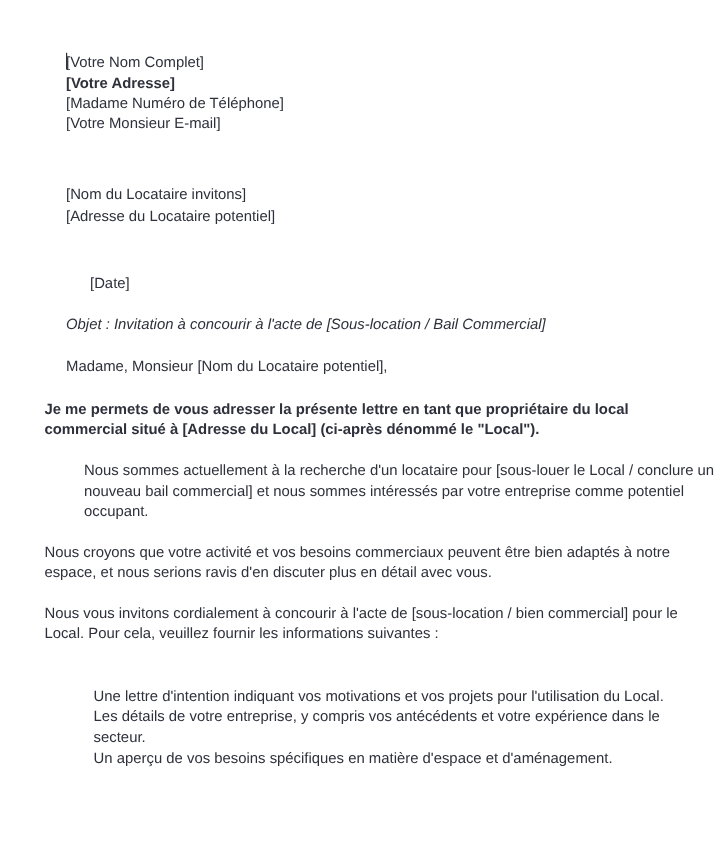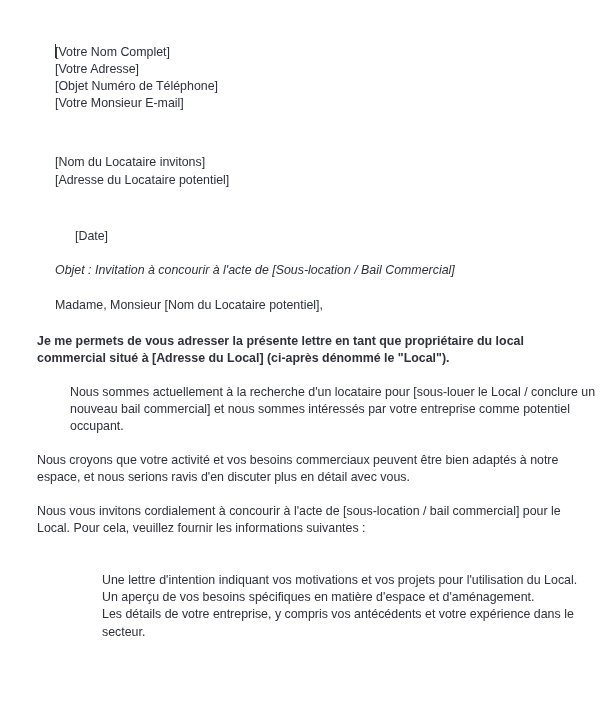--- a/index.html
+++ b/index.html
@@ -1,47 +1,47 @@
 <!DOCTYPE html>
 <html><head>
 <meta charset="utf-8">
 <style>
   html, body { margin: 0; padding: 0; background: #ffffff; }
   body { width: 606px; height: 711px; overflow: hidden; position: relative;
          font-family: "Liberation Sans", sans-serif; color: #2e303b; font-size: 12.4px; }
   .doc { position: absolute; left: 37px; top: 0; width: 560px; }
   .line { position: absolute; left: 0; white-space: nowrap; line-height: 17px; margin-left: 18px; }
   .para { position: absolute; left: 0; width: 530px; line-height: 17.2px; }
-  .list { position: absolute; left: 41px; top: 572px; width: 490px; line-height: 17.2px; margin-left: 24px; }
+  .list { position: absolute; left: 41px; top: 572px; width: 490px; line-height: 17.2px; }
   .list-item { margin: 0; padding: 0; }
   .cursor { display: inline-block; width: 1px; height: 14px; background: #2e303b; vertical-align: -2px; margin-right: -1px; }
 </style>
 </head>
 <body>
 
 <div class="doc">
 
   <div class="line" style="top:44px;"><span class="cursor"></span><span>[Votre Nom Complet]</span></div>
-  <div class="line" style="top:61px;">[Votre Adresse]</div>
-  <div class="line" style="top:78px;">[Objet Numéro de Téléphone]</div>
+  <div class="line" style="top:61px;font-weight:bold;">[Votre Adresse]</div>
+  <div class="line" style="top:78px;">[Madame Numéro de Téléphone]</div>
   <div class="line" style="top:95px;">[Votre Monsieur E-mail]</div>
 
   <div class="line" style="top:154px;">[Nom du Locataire invitons]</div>
   <div class="line" style="top:172px;text-align:center;">[Adresse du Locataire potentiel]</div>
 
   <div class="line" style="top:228px;padding-left:20px;">[Date]</div>
 
   <div class="line" style="top:262px;font-style:italic;">Objet : Invitation à concourir à l'acte de [Sous-location / Bail Commercial]</div>
 
   <div class="line" style="top:297px;">Madame, Monsieur [Nom du Locataire potentiel],</div>
 
   <div class="para" style="top:333px;font-weight:bold;">Je me permets de vous adresser la présente lettre en tant que propriétaire du local commercial situé à [Adresse du Local] (ci-après dénommé le "Local").</div>
   <div class="para" style="top:384px;margin-left:33px;">Nous sommes actuellement à la recherche d'un locataire pour [sous-louer le Local / conclure un nouveau bail commercial] et nous sommes intéressés par votre entreprise comme potentiel occupant.</div>
   <div class="para" style="top:452px;">Nous croyons que votre activité et vos besoins commerciaux peuvent être bien adaptés à notre espace, et nous serions ravis d'en discuter plus en détail avec vous.</div>
-  <div class="para" style="top:503px;">Nous vous invitons cordialement à concourir à l'acte de [sous-location / bail commercial] pour le Local. Pour cela, veuillez fournir les informations suivantes :</div>
+  <div class="para" style="top:503px;">Nous vous invitons cordialement à concourir à l'acte de [sous-location / bien commercial] pour le Local. Pour cela, veuillez fournir les informations suivantes :</div>
 
   <div class="list">
     <p class="list-item">Une lettre d'intention indiquant vos motivations et vos projets pour l'utilisation du Local.</p>
+    <p class="list-item">Les détails de votre entreprise, y compris vos antécédents et votre expérience dans le secteur.</p>
     <p class="list-item">Un aperçu de vos besoins spécifiques en matière d'espace et d'aménagement.</p>
-    <p class="list-item">Les détails de votre entreprise, y compris vos antécédents et votre expérience dans le secteur.</p>
   </div>
 
 </div>
 
 </body></html>

